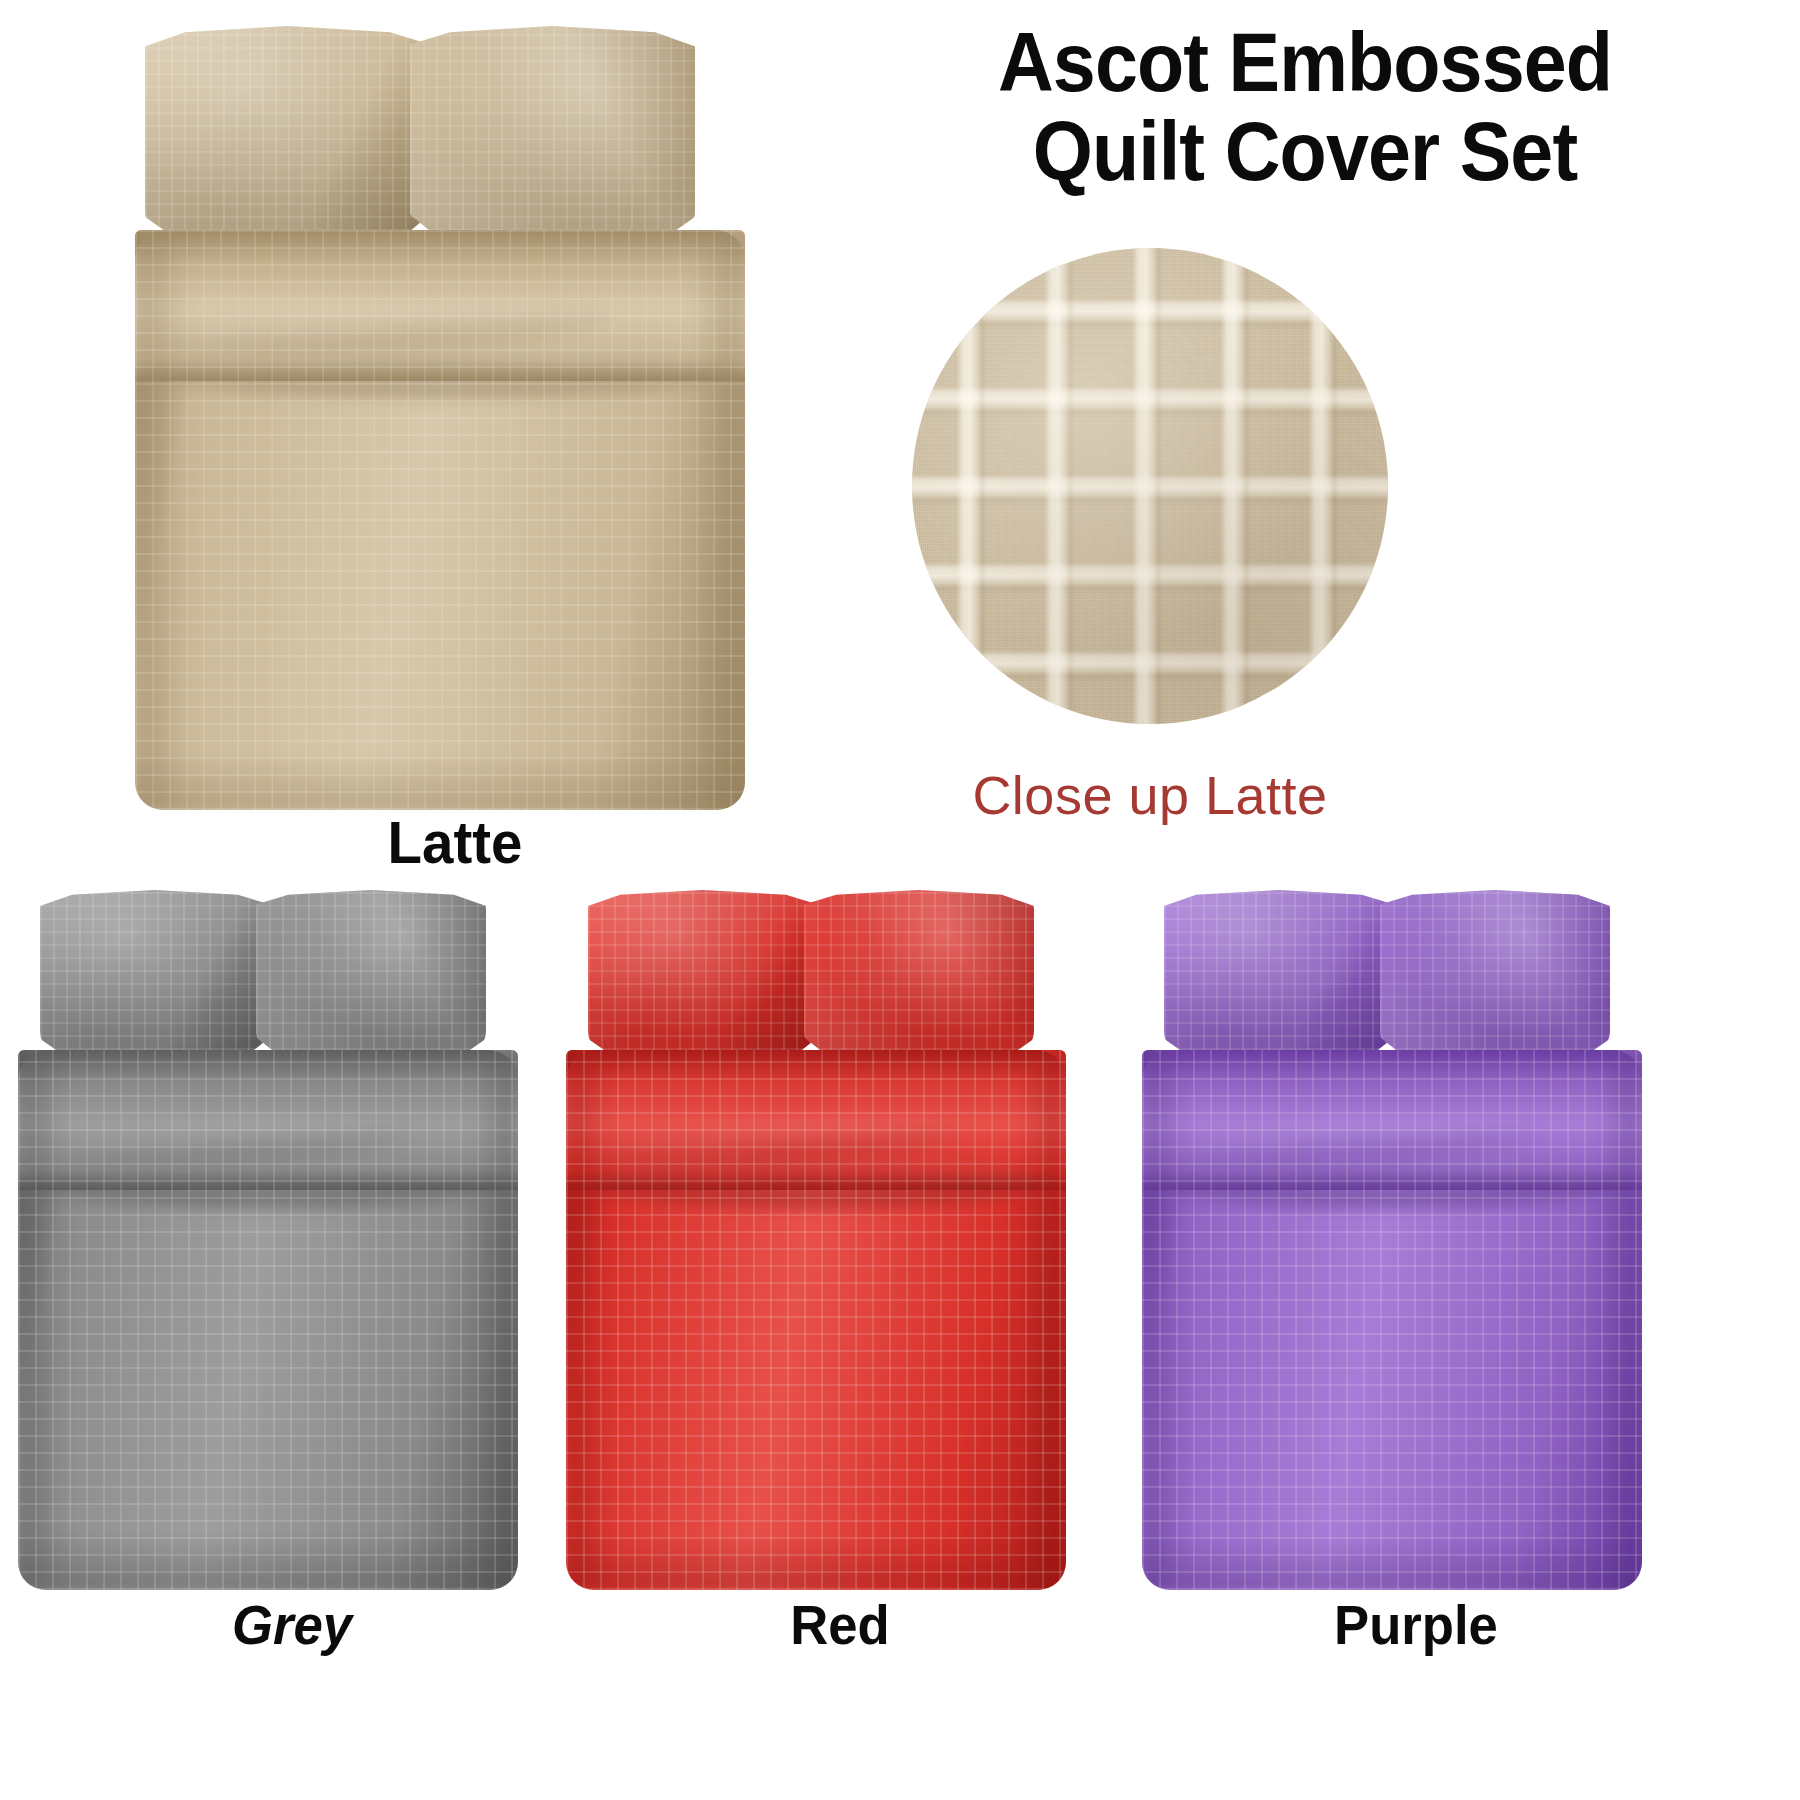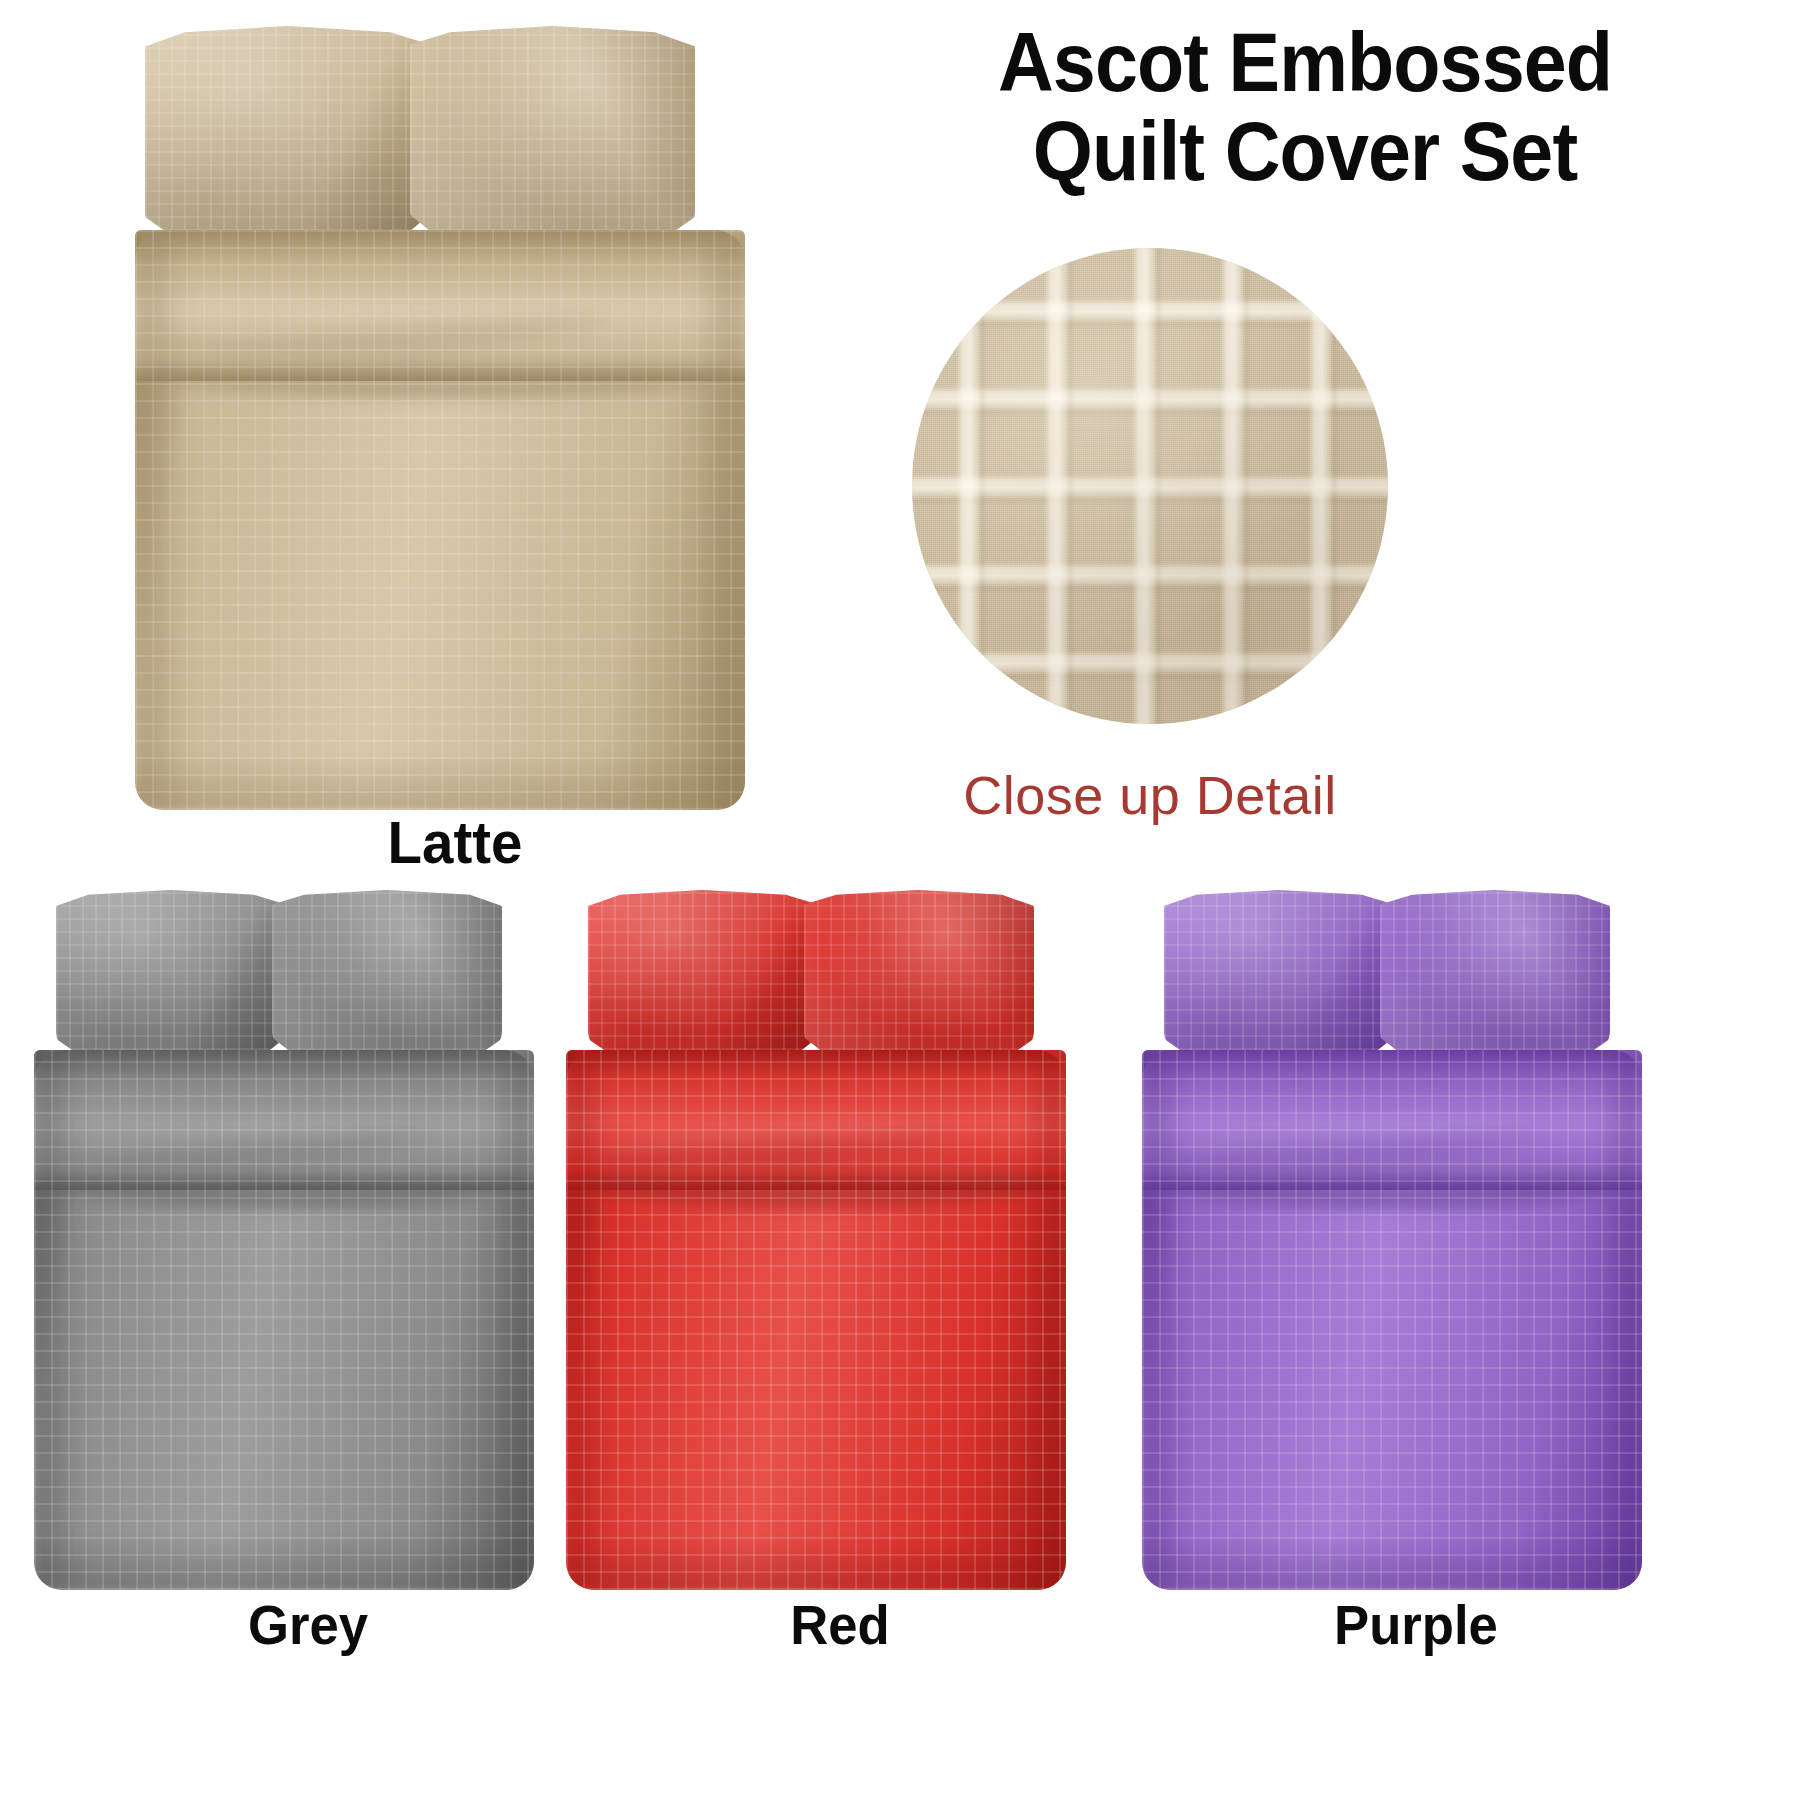--- a/index.html
+++ b/index.html
@@ -209,21 +209,21 @@
     <span class="title-line">Quilt Cover Set</span>
   </div>
 
   <div class="detail-wrap">
     <div class="detail-circle">
       <div class="detail-weave"></div>
       <div class="detail-grid"></div>
       <div class="detail-shade"></div>
     </div>
   </div>
-  <div class="detail-caption">Close up Detail</div>
+  <div class="detail-caption">Close up Latte</div>
 
   <div id="bedsets">
       <div class="bedset" style="left: 105px; top: 18px; width: 700px; height: 880px;">
         <div class="pillow pillow-l" style="left: 40px; top: 8px; width: 285px; height: 205px;">
           <div class="fill" style="background: linear-gradient(118deg, rgb(216, 200, 170) 0%, rgb(201, 183, 149) 40%, rgb(201, 183, 149) 66%, rgb(160, 139, 102) 100%);"></div>
           <div class="fill" style="background: radial-gradient(at 38% 28%, rgba(255, 255, 255, 0.26) 0%, rgba(255, 255, 255, 0) 62%), linear-gradient(rgba(255, 255, 255, 0.1) 0%, rgba(0, 0, 0, 0) 30%, rgba(0, 0, 0, 0.12) 100%);"></div>
           <div class="grid-tex fine"></div>
         </div>
         <div class="pillow pillow-r" style="left: 305px; top: 8px; width: 285px; height: 205px;">
           <div class="fill" style="background: linear-gradient(62deg, rgb(216, 200, 170) 0%, rgb(201, 183, 149) 40%, rgb(201, 183, 149) 66%, rgb(160, 139, 102) 100%);"></div>
@@ -235,21 +235,21 @@
           <div class="quilt-roll" style="background: linear-gradient(rgb(160, 139, 102) 0%, rgb(196, 177, 141) 22%, rgb(216, 200, 170) 52%, rgb(201, 183, 149) 86%, rgb(160, 139, 102) 100%);"></div>
           <div class="quilt-fold2" style="background: linear-gradient(rgba(255, 255, 255, 0.3), rgb(160, 139, 102));"></div>
           <div class="quilt-fold" style="background: linear-gradient(rgba(255, 255, 255, 0.16), rgb(142, 122, 87));"></div>
           <div class="quilt-side left" style="background: linear-gradient(to right, rgb(142, 122, 87) 0%, rgba(0, 0, 0, 0) 100%); opacity: 0.45;"></div>
           <div class="quilt-side right" style="background: linear-gradient(to left, rgb(142, 122, 87) 0%, rgba(0, 0, 0, 0) 100%); opacity: 0.45;"></div>
           <div class="quilt-botshadow" style="background: linear-gradient(rgba(0, 0, 0, 0) 0%, rgb(142, 122, 87) 100%); opacity: 0.4;"></div>
           <div class="grid-tex"></div>
         </div>
         <div class="color-label" style="left: 0px; top: 790px; width: 700px; font-size: 60px;">Latte</div>
       </div>
-      <div class="bedset" style="left: 28px; top: 880px; width: 560px; height: 900px;">
+      <div class="bedset" style="left: 12px; top: 880px; width: 560px; height: 900px; font-style: italic;">
         <div class="pillow pillow-l" style="left: 28px; top: 10px; width: 230px; height: 160px;">
           <div class="fill" style="background: linear-gradient(118deg, rgb(157, 157, 157) 0%, rgb(138, 138, 138) 40%, rgb(138, 138, 138) 66%, rgb(95, 95, 95) 100%);"></div>
           <div class="fill" style="background: radial-gradient(at 38% 28%, rgba(255, 255, 255, 0.26) 0%, rgba(255, 255, 255, 0) 62%), linear-gradient(rgba(255, 255, 255, 0.1) 0%, rgba(0, 0, 0, 0) 30%, rgba(0, 0, 0, 0.12) 100%);"></div>
           <div class="grid-tex fine"></div>
         </div>
         <div class="pillow pillow-r" style="left: 244px; top: 10px; width: 230px; height: 160px;">
           <div class="fill" style="background: linear-gradient(62deg, rgb(157, 157, 157) 0%, rgb(138, 138, 138) 40%, rgb(138, 138, 138) 66%, rgb(95, 95, 95) 100%);"></div>
           <div class="fill" style="background: radial-gradient(at 62% 28%, rgba(255, 255, 255, 0.26) 0%, rgba(255, 255, 255, 0) 62%), linear-gradient(rgba(255, 255, 255, 0.1) 0%, rgba(0, 0, 0, 0) 30%, rgba(0, 0, 0, 0.12) 100%);"></div>
           <div class="grid-tex fine"></div>
         </div>

